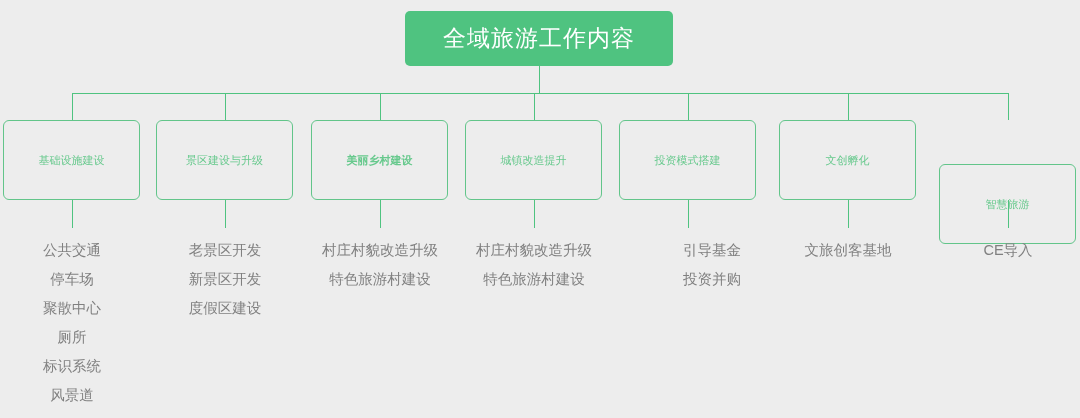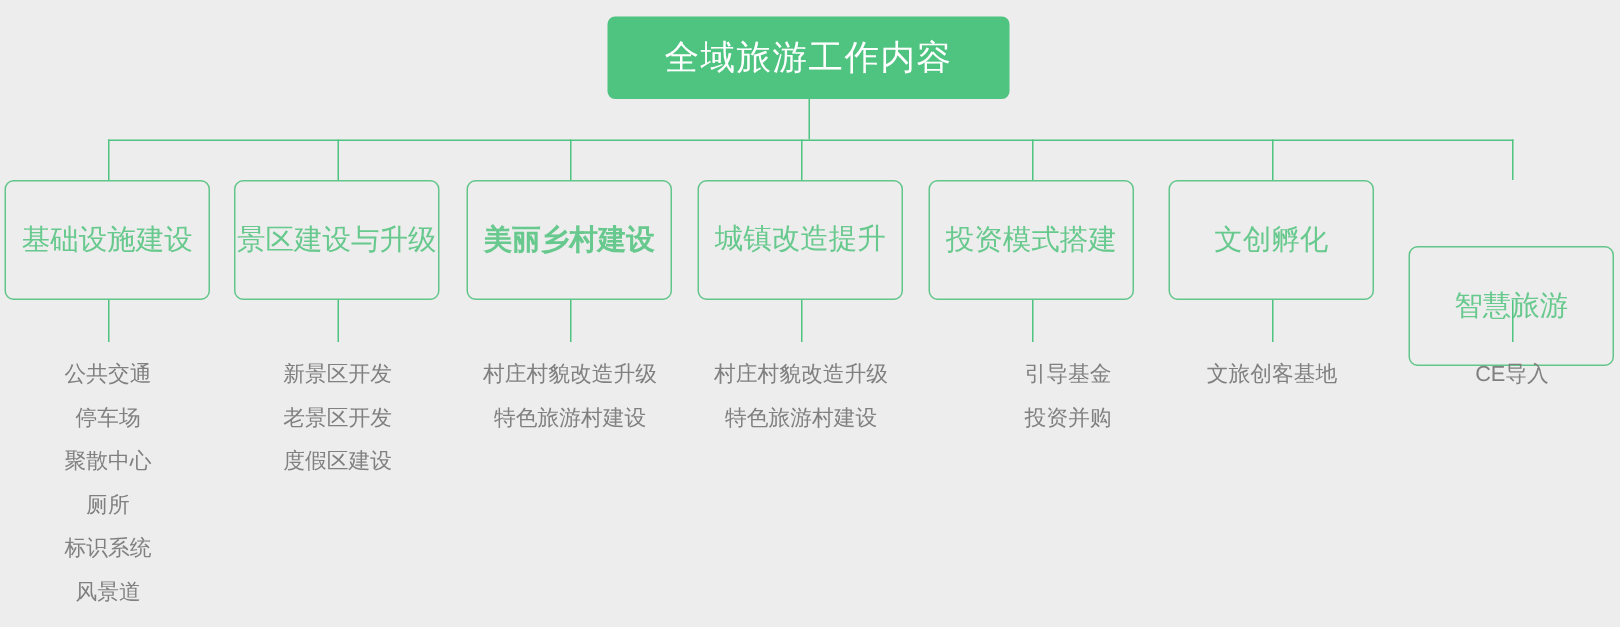--- a/index.html
+++ b/index.html
@@ -82,21 +82,21 @@
     border: 1px solid #62c58a;
     border-radius: 6px;
     background: transparent;
     box-sizing: border-box;
     display: flex;
     align-items: center;
     justify-content: center;
   }
   .node-label {
     color: #67c98d;
-    font-size: 19px;
+    font-size: 11px;
     line-height: 1;
     white-space: nowrap;
   }
 
   
   .leaf-list {
     position: absolute;
     top: 236px;
     width: 160px;
     text-align: center;
@@ -133,35 +133,35 @@
         <div class="leaf-item">厕所</div>
         <div class="leaf-item">标识系统</div>
         <div class="leaf-item">风景道</div>
       </div>
       <div class="conn conn-v drop" style="left: 224.5px;"></div>
       <div class="node" style="left: 156px;">
         <span class="node-label">景区建设与升级</span>
       </div>
       <div class="conn conn-v stub" style="left: 224.5px;"></div>
       <div class="leaf-list" style="left: 145px;">
+        <div class="leaf-item">老景区开发</div>
         <div class="leaf-item">新景区开发</div>
-        <div class="leaf-item">老景区开发</div>
         <div class="leaf-item">度假区建设</div>
       </div>
       <div class="conn conn-v drop" style="left: 379.5px;"></div>
       <div class="node" style="left: 311px; font-weight: bold;">
         <span class="node-label">美丽乡村建设</span>
       </div>
       <div class="conn conn-v stub" style="left: 379.5px;"></div>
       <div class="leaf-list" style="left: 300px;">
         <div class="leaf-item">村庄村貌改造升级</div>
         <div class="leaf-item">特色旅游村建设</div>
       </div>
       <div class="conn conn-v drop" style="left: 533.5px;"></div>
-      <div class="node" style="left: 465px; font-family: Liberation Mono, monospace;">
+      <div class="node" style="left: 465px;">
         <span class="node-label">城镇改造提升</span>
       </div>
       <div class="conn conn-v stub" style="left: 533.5px;"></div>
       <div class="leaf-list" style="left: 454px;">
         <div class="leaf-item">村庄村貌改造升级</div>
         <div class="leaf-item">特色旅游村建设</div>
       </div>
       <div class="conn conn-v drop" style="left: 687.5px;"></div>
       <div class="node" style="left: 619px;">
         <span class="node-label">投资模式搭建</span>

